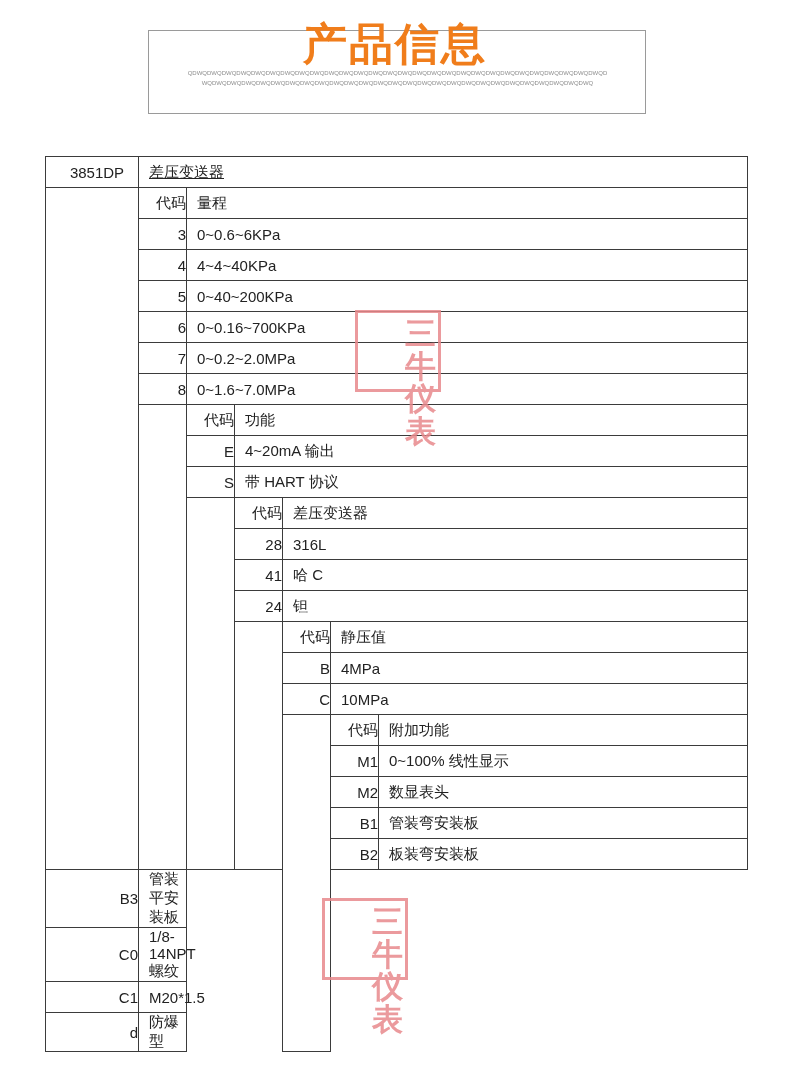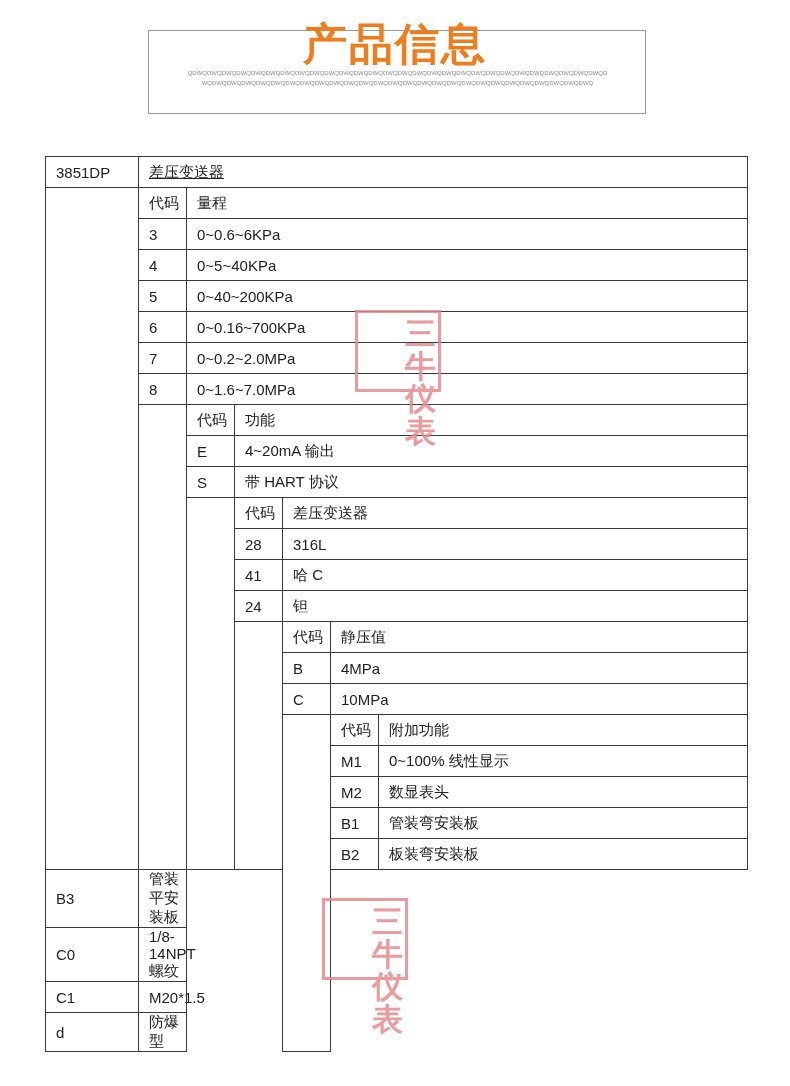--- a/index.html
+++ b/index.html
@@ -82,24 +82,25 @@
     border-left: 1px solid #3b3b3b;
     border-right: none;
     border-top: none;
     border-bottom: none;
     padding: 0;
   }
   td.blank-right {
     border-right: 1px solid #3b3b3b;
   }
   td.code {
-    text-align: left;
+    text-align: right;
     padding: 0;
   }
   td.model {
+    text-align: center;
     padding: 0;
     font-size: 16px;
   }
   td.title-cell {
     font-size: 16px;
     text-decoration: underline;
   }
 
   
   .stamp {
@@ -165,21 +166,21 @@
         <td class="blank" rowspan="22"></td>
         <td class="code">代码</td>
         <td colspan="5">量程</td>
       </tr>
       <tr>
         <td class="code">3</td>
         <td colspan="5">0~0.6~6KPa</td>
       </tr>
       <tr>
         <td class="code">4</td>
-        <td colspan="5">0~5~40KPa</td>
+        <td colspan="5">4~4~40KPa</td>
       </tr>
       <tr>
         <td class="code">5</td>
         <td colspan="5">0~40~200KPa</td>
       </tr>
       <tr>
         <td class="code">6</td>
         <td colspan="5">0~0.16~700KPa</td>
       </tr>
       <tr>

